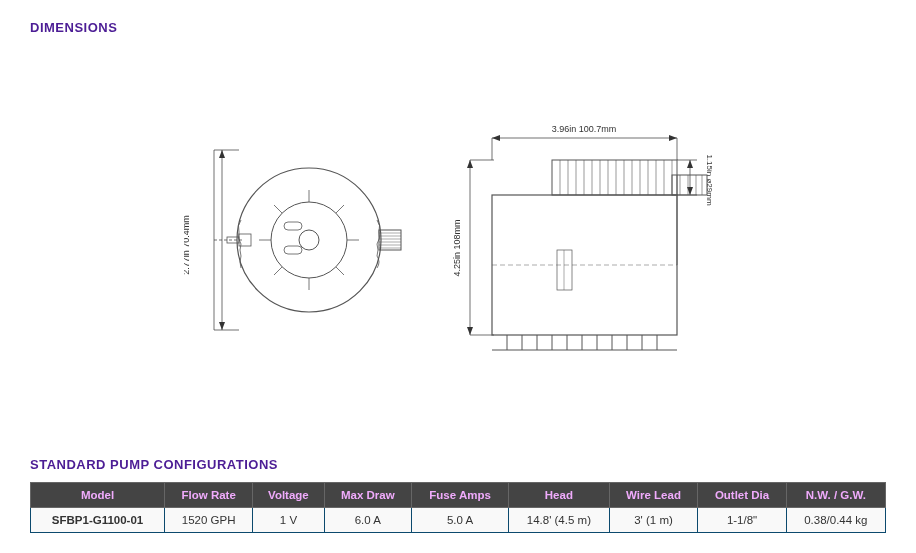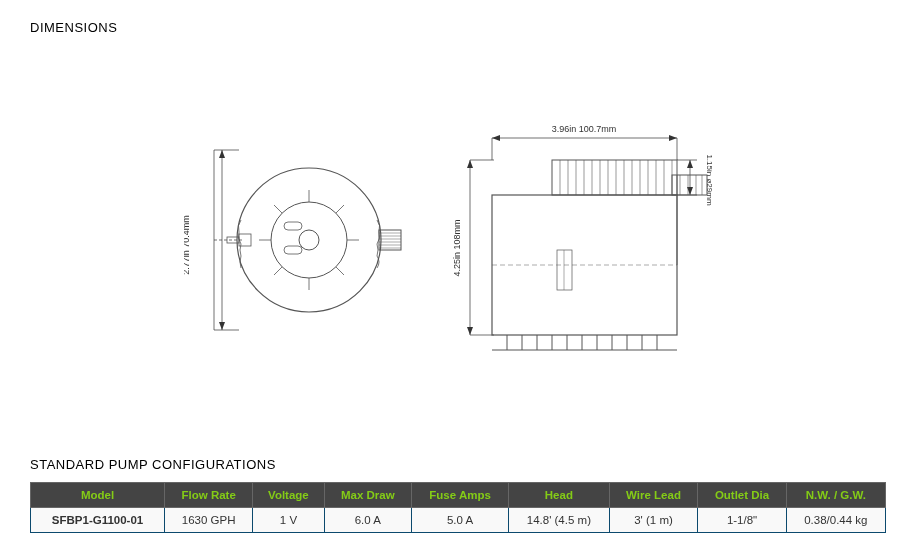--- a/index.html
+++ b/index.html
@@ -15,23 +15,23 @@
 
     .page {
       width: 916px;
       height: 553px;
       padding: 20px 30px;
       display: flex;
       flex-direction: column;
     }
 
     .section-title {
-      color: #000000;
+      color: #4c1d95;
       font-size: 13px;
-      font-weight: normal;
+      font-weight: bold;
       letter-spacing: 0.5px;
       margin-bottom: 10px;
     }
 
     
     .dimensions-section {
       flex: 1;
       display: flex;
       flex-direction: column;
     }
@@ -57,21 +57,21 @@
     }
 
     .pump-table {
       width: 100%;
       border-collapse: collapse;
       font-size: 12px;
     }
 
     .pump-table thead tr {
       background: #444;
-      color: #84cc16;
+      color: #f0abfc;
       padding-left: 8px;
     }
 
     .pump-table thead th {
       padding: 6px 8px;
       text-align: center;
       font-weight: bold;
       border: 1px solid #666;
       font-size: 11.5px;
     }
@@ -245,21 +245,21 @@
           <th>Fuse Amps</th>
           <th>Head</th>
           <th>Wire Lead</th>
           <th>Outlet Dia</th>
           <th>N.W. / G.W.</th>
         </tr>
       </thead>
       <tbody id="table-body">
       <tr>
             <td>SFBP1-G1100-01</td>
-            <td>1630 GPH</td>
+            <td>1520 GPH</td>
             <td>1 V</td>
             <td>6.0 A</td>
             <td>5.0 A</td>
             <td>14.8' (4.5 m)</td>
             <td>3' (1 m)</td>
             <td>1-1/8"</td>
             <td>0.38/0.44 kg</td>
           </tr>
         </tbody>
     </table>

